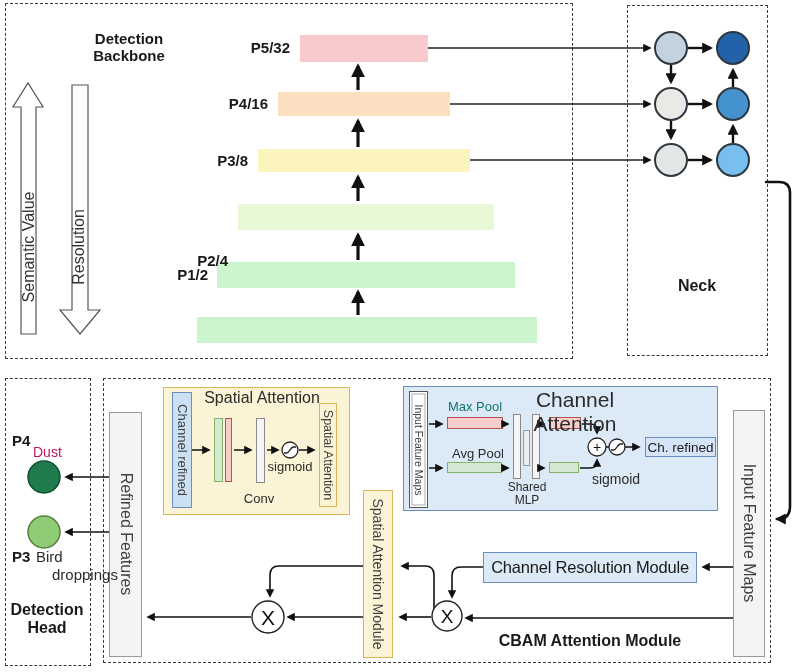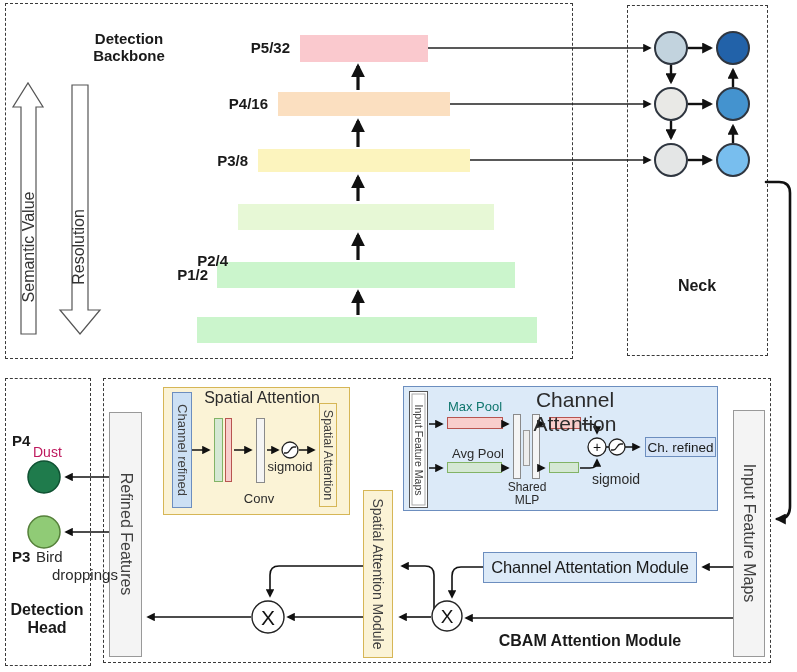--- a/index.html
+++ b/index.html
@@ -193,21 +193,21 @@
   <div class="txt ctr" style="left:443px;top:400px;width:64px;font-size:13px;color:#0f766e;">Max Pool</div>
   <div class="txt ctr" style="left:446px;top:447px;width:64px;font-size:13px;color:#2b2b2b;">Avg Pool</div>
   <div class="txt ctr" style="left:498px;top:481px;width:58px;font-size:12px;color:#2b2b2b;">
     <div>Shared</div>
     <div>MLP</div>
   </div>
   <div class="txt ctr" style="left:586px;top:472px;width:60px;font-size:14px;color:#2b2b2b;">sigmoid</div>
   <div class="txt ctr" style="left:645px;top:440px;width:71px;font-size:13.5px;color:#1a1a1a;">Ch. refined</div>
 
   <div class="vtext" style="left:378px;top:574px;font-size:14px;">Spatial Attention Module</div>
-  <div class="txt ctr" style="left:483px;top:558px;width:214px;font-size:16.5px;color:#1a1a1a;letter-spacing:-0.2px;">Channel Attentation Module</div>
+  <div class="txt ctr" style="left:483px;top:558px;width:214px;font-size:16.5px;color:#1a1a1a;letter-spacing:-0.2px;">Channel Resolution Module</div>
   <div class="txt b ctr" style="left:480px;top:632px;width:220px;font-size:16px;">CBAM Attention Module</div>
   <div class="vtext" style="left:126px;top:534px;font-size:16px;">Refined Features</div>
   <div class="vtext" style="left:749px;top:533px;font-size:16px;">Input Feature Maps</div>
 
   <div class="txt b" style="left:12px;top:433px;font-size:15px;">P4</div>
   <div class="txt" style="left:33px;top:445px;font-size:14px;color:#be185d;">Dust</div>
   <div class="txt b" style="left:12px;top:549px;font-size:15px;">P3</div>
   <div class="txt" style="left:36px;top:549px;font-size:15px;color:#2b2b2b;">Bird</div>
   <div class="txt" style="left:16px;top:567px;font-size:15px;color:#2b2b2b;margin-left:36px;">droppings</div>
   <div class="txt b ctr" style="left:3px;top:601px;width:88px;font-size:16px;">

